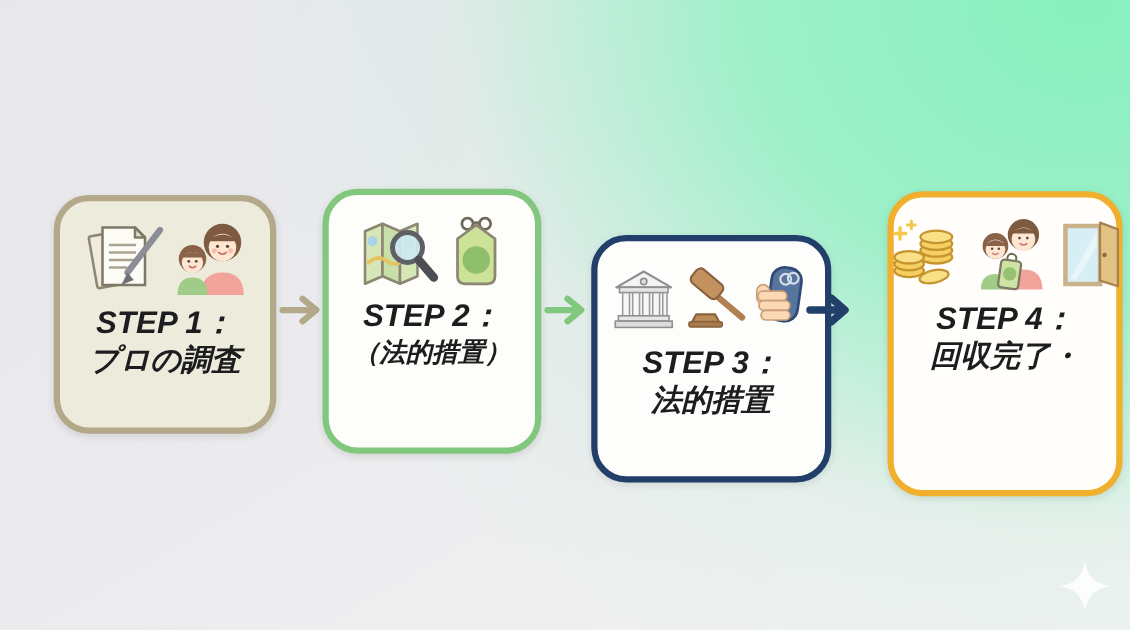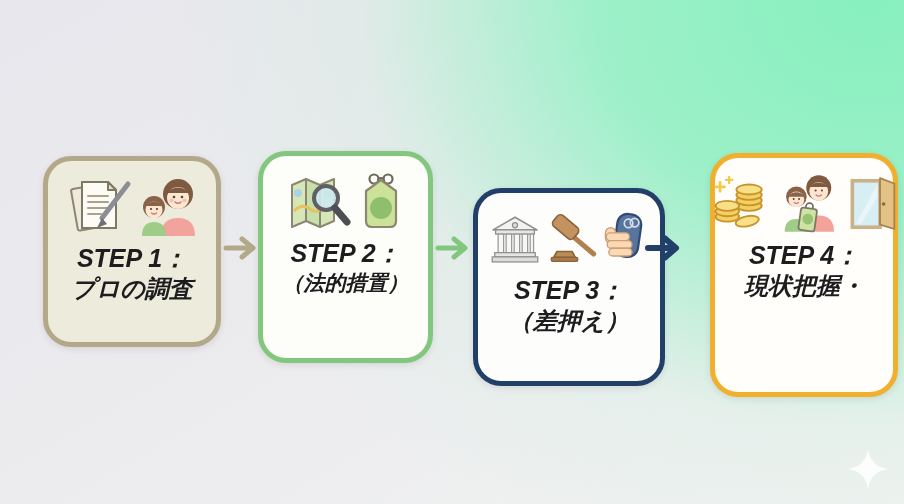--- a/index.html
+++ b/index.html
@@ -138,21 +138,21 @@
         <circle cx="38" cy="14" r="5" fill="none" stroke="#d7dde8" stroke-width="2"></circle>
         <g fill="#fbd9b4" stroke="#c9a078" stroke-width="1.6">
           <rect x="4" y="20" width="12" height="18" rx="6"></rect>
           <rect x="5" y="26" width="27" height="9" rx="4.5"></rect>
           <rect x="6" y="35" width="29" height="9" rx="4.5"></rect>
           <rect x="8" y="44" width="27" height="9" rx="4.5"></rect>
         </g>
       </svg>
     </div>
     <div class="step-label">STEP 3：</div>
-    <div class="step-line">（差押え）</div>
+    <div class="step-line">法的措置</div>
   </div>
 
   <div class="arrow arrow3" style="--ac: #223f69;">
     <svg width="40" height="30" viewBox="0 0 40 30">
       <path d="M4 15 H29 M21 5.5 l11 9.5 -11 9.5" fill="none" stroke="currentColor" stroke-width="6" stroke-linecap="round" stroke-linejoin="round"></path>
     </svg>
   </div>
 
   <div class="card card4" style="--bc: #f0af2c; --bg: #fffefa;">
     <div class="icons">
@@ -192,21 +192,21 @@
         </g>
       </svg>
       <svg width="50" height="58" viewBox="0 0 56 64">
         <rect x="6" y="6" width="31" height="52" fill="#d8eef5" stroke="#c9b189" stroke-width="4"></rect>
         <path d="M10 54 L34 10 v14 L16 54 z" fill="#ecf7fa" opacity=".8"></path>
         <polygon points="37,3 53,9 53,60 37,55" fill="#e2c285" stroke="#a8824e" stroke-width="2" stroke-linejoin="round"></polygon>
         <circle cx="41" cy="32" r="2" fill="#8a6a3e"></circle>
       </svg>
     </div>
     <div class="step-label">STEP 4：</div>
-    <div class="step-line">現状把握・</div>
+    <div class="step-line">回収完了・</div>
   </div>
 
   <div class="sparkle">
     <svg width="44" height="44" viewBox="0 0 44 44">
       <path d="M22 2 C24 14 30 20 42 22 C30 24 24 30 22 42 C20 30 14 24 2 22 C14 20 20 14 22 2 Z" fill="rgba(255,255,255,0.85)"></path>
     </svg>
   </div>
 
 </div>
 

